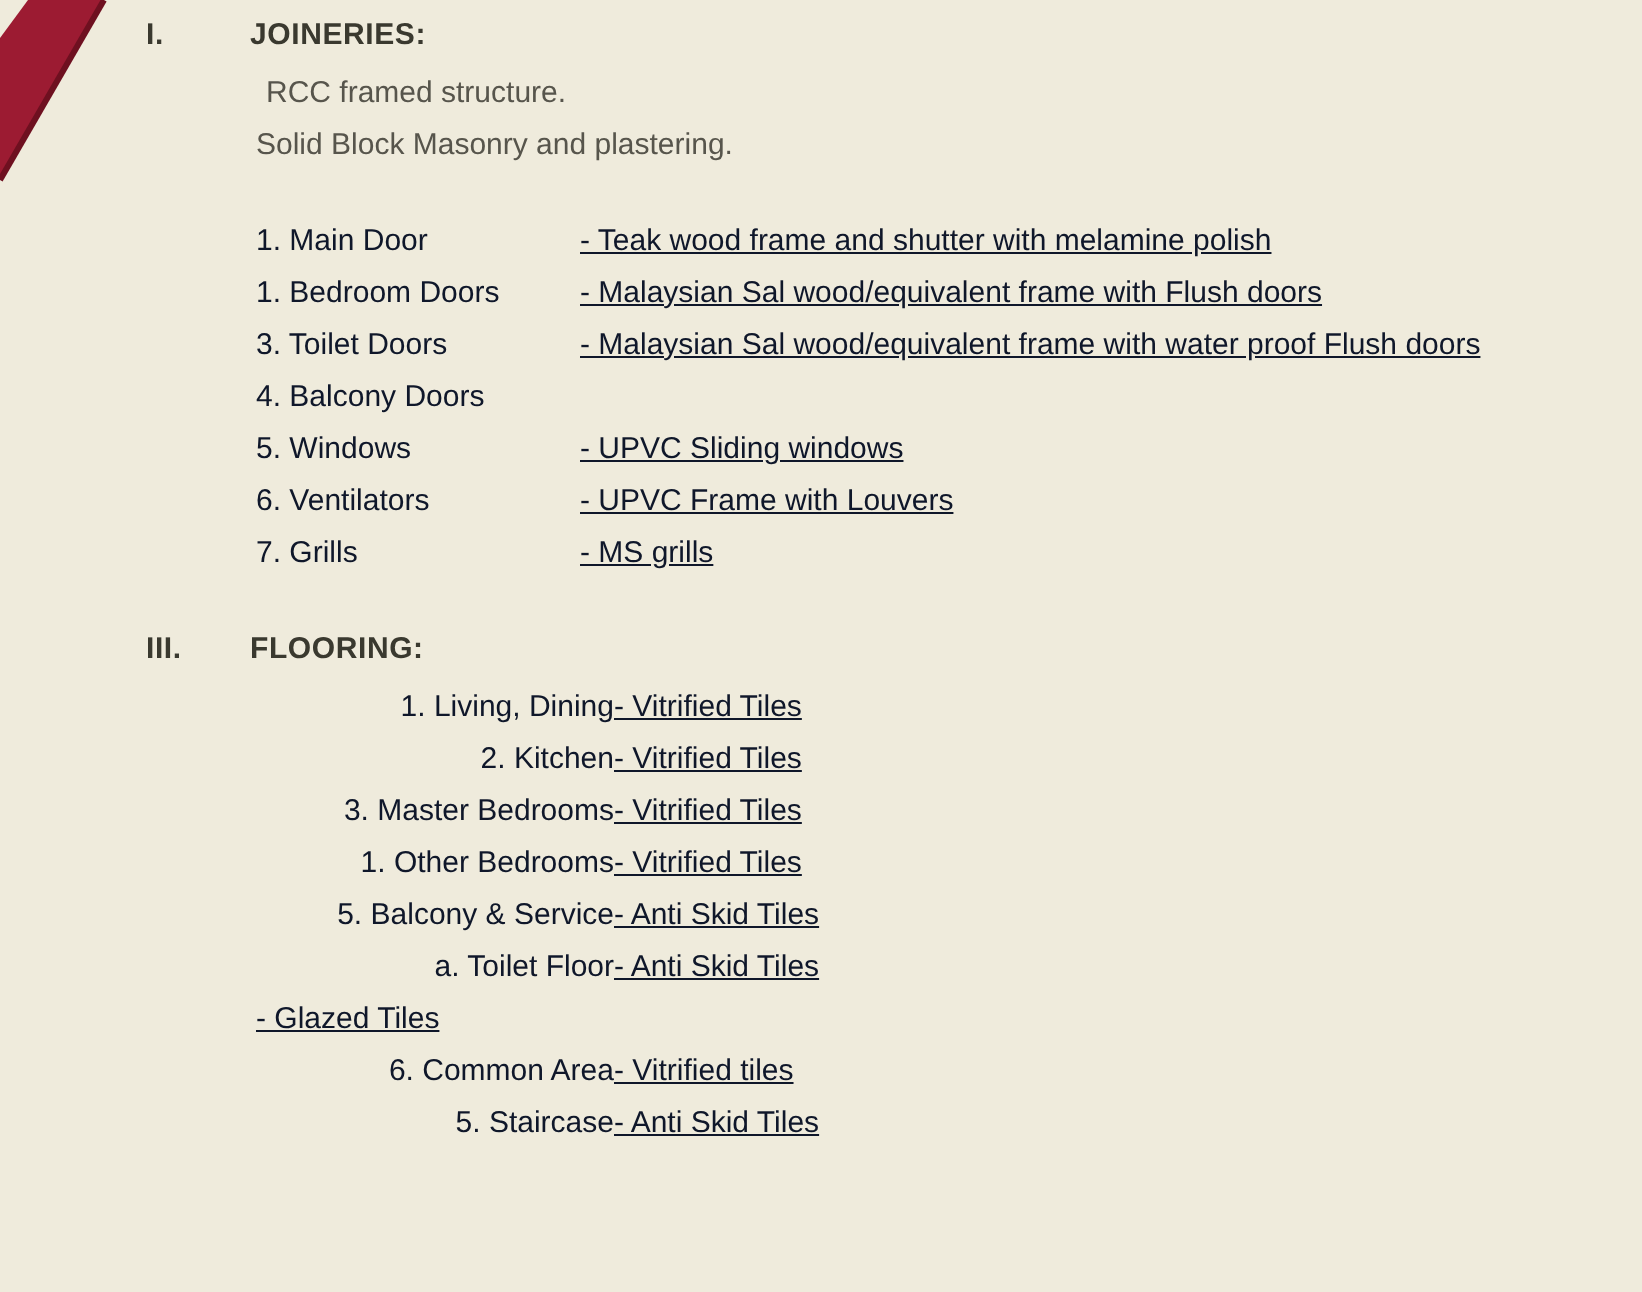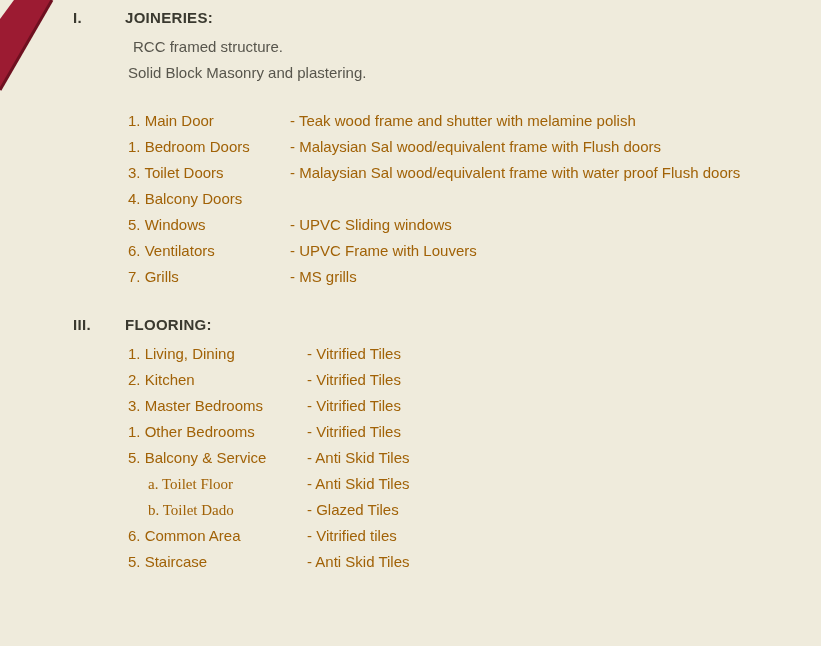--- a/index.html
+++ b/index.html
@@ -58,39 +58,40 @@
     font-size: 15px;
     color: #57554c;
   }
   .indent-sm {
     margin-left: 5px;
   }
   .spec-row {
     display: flex;
     line-height: 26px;
     font-size: 15px;
-    color: #a16207;
+    color: #0f172a;
   }
   .spec-label {
     flex: 0 0 auto;
     box-sizing: border-box;
   }
   .joineries .spec-label {
     width: 162px;
   }
   .flooring .spec-label {
     width: 179px;
+    text-align: right;
   }
   .spec-label.sub {
     padding-left: 20px;
-    font-family: Liberation Serif, serif;
   }
   .spec-value {
     flex: 1 1 auto;
     white-space: nowrap;
+    text-decoration: underline;
   }
 </style>
 </head>
 <body>
 
 <div class="ribbon-wrap">
   <svg width="70" height="100" viewBox="0 0 70 100">
     <polygon points="14,0 52,0 0,90 0,19" fill="#9c1b32"></polygon>
     <line x1="52" y1="0" x2="0" y2="90" stroke-width="3" stroke="#6e1020"></line>
   </svg>
@@ -165,21 +166,20 @@
       </div>
       <div class="spec-row">
         <span class="spec-label">5. Balcony &amp; Service</span>
         <span class="spec-value">- Anti Skid Tiles</span>
       </div>
       <div class="spec-row">
         <span class="spec-label sub">a. Toilet Floor</span>
         <span class="spec-value">- Anti Skid Tiles</span>
       </div>
       <div class="spec-row">
-        <span class="spec-label sub">b. Toilet Dado</span>
         <span class="spec-value">- Glazed Tiles</span>
       </div>
       <div class="spec-row">
         <span class="spec-label">6. Common Area</span>
         <span class="spec-value">- Vitrified tiles</span>
       </div>
       <div class="spec-row">
         <span class="spec-label">5. Staircase</span>
         <span class="spec-value">- Anti Skid Tiles</span>
       </div>

